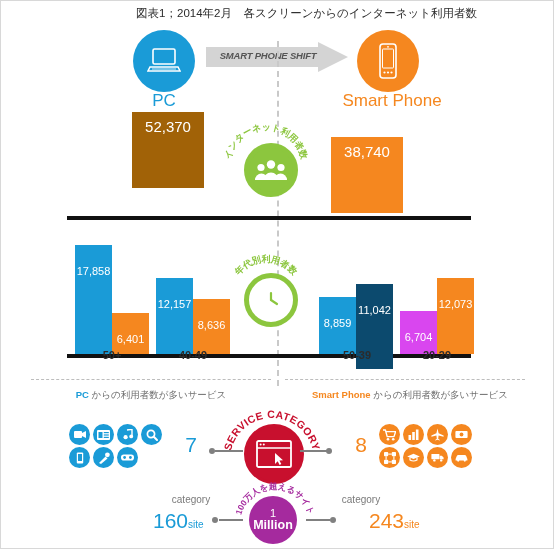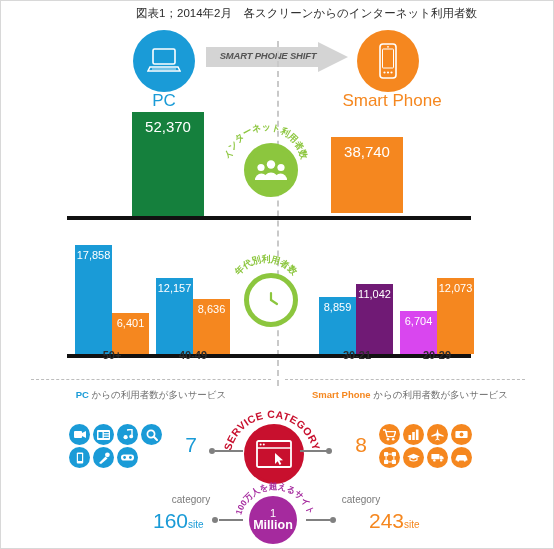--- a/index.html
+++ b/index.html
@@ -44,40 +44,40 @@
   }
 
   
   .axis{position:absolute;background:#111;height:4px;}
   #axis1{left:66px;top:215px;width:404px;}
   .bar{position:absolute;}
   .bar span{
     position:absolute;left:0;width:100%;text-align:center;color:#fff;
     font-size:15px;top:6px;
   }
-  #bar-pc-total{left:131px;top:111px;width:72px;height:104px;background:#15803d;}
+  #bar-pc-total{left:131px;top:111px;width:72px;height:76px;background:#a16207;}
   #bar-sp-total{left:330px;top:136px;width:72px;height:76px;background:#f5871f;}
 
   
   .badge-green{
     position:absolute;border-radius:50%;border:5px solid #8cc63e;background:#fff;
     display:flex;align-items:center;justify-content:center;
   }
   #badge-users{left:243px;top:142px;width:44px;height:44px;background:#8cc63e;border-color:#8cc63e;}
   #badge-age{left:243px;top:272px;width:44px;height:44px;background:#fff;border-color:#8cc63e;}
   .badge-arc-text{position:absolute;width:92px;height:92px;}
   #arc-users{left:219px;top:119px;}
   #arc-age{left:219px;top:249px;}
   #arc-service{left:219px;top:407px;width:104px;height:104px;}
   #arc-million{left:228px;top:477px;width:92px;height:92px;}
 
   
   #axis2{left:66px;top:353px;width:404px;}
   .bar2 span{
-    position:absolute;left:0;width:100%;text-align:center;color:#fff;font-size:11px;top:4px;
+    position:absolute;left:0;width:100%;text-align:center;color:#fff;font-size:11px;top:20px;
   }
   .agelabel{
     position:absolute;top:348px;text-align:center;font-size:11px;font-weight:bold;color:#2b2b2b;width:60px;
   }
   .hdash{
     position:absolute;top:378px;height:0;border-top:1px dashed #bdbdbd;
   }
   .svc-note{
     position:absolute;top:388px;text-align:center;font-size:9.5px;color:#6b6b6b;
   }
@@ -182,21 +182,21 @@
   <div class="bar bar2" style="left:155px;top:277px;width:37px;height:76px;background:#1a9bd7;">
     <span>12,157</span>
   </div>
   <div class="bar bar2" style="left:192px;top:298px;width:37px;height:55px;background:#f5871f;">
     <span>8,636</span>
   </div>
 
   <div class="bar bar2" style="left:318px;top:296px;width:37px;height:57px;background:#1a9bd7;">
     <span>8,859</span>
   </div>
-  <div class="bar bar2" style="left:355px;top:283px;width:37px;height:70px;background:#701a75;">
+  <div class="bar bar2" style="left:355px;top:283px;width:37px;height:85px;background:#0c4a6e;">
     <span>11,042</span>
   </div>
 
   <div class="bar bar2" style="left:399px;top:310px;width:37px;height:43px;background:#d946ef;">
     <span>6,704</span>
   </div>
   <div class="bar bar2" style="left:436px;top:277px;width:37px;height:76px;background:#f5871f;">
     <span>12,073</span>
   </div>
 
@@ -210,21 +210,21 @@
   </svg>
   <div class="badge-green" id="badge-age">
     <svg width="28" height="28" viewBox="0 0 28 28">
       <path d="M14 14 L14 7" stroke="#8cc63e" stroke-width="2.2" stroke-linecap="round"></path>
       <path d="M14 14 L20 18" stroke="#8cc63e" stroke-width="2.2" stroke-linecap="round"></path>
     </svg>
   </div>
 
   <div class="agelabel" style="left:81px;">50+</div>
   <div class="agelabel" style="left:162px;">40-49</div>
-  <div class="agelabel" style="left:326px;">30-21</div>
+  <div class="agelabel" style="left:326px;">50-39</div>
   <div class="agelabel" style="left:406px;">20-29</div>
 
   <div class="hdash" style="left:30px;width:240px;"></div>
   <div class="hdash" style="left:284px;width:240px;"></div>
 
   <div class="svc-note" style="left:30px;width:240px;">
     <b style="color:#1a9bd7;">PC</b><span> からの利用者数が多いサービス</span>
   </div>
   <div class="svc-note" style="left:284px;width:250px;">
     <b style="color:#f5871f;">Smart Phone</b><span> からの利用者数が多いサービス</span>

